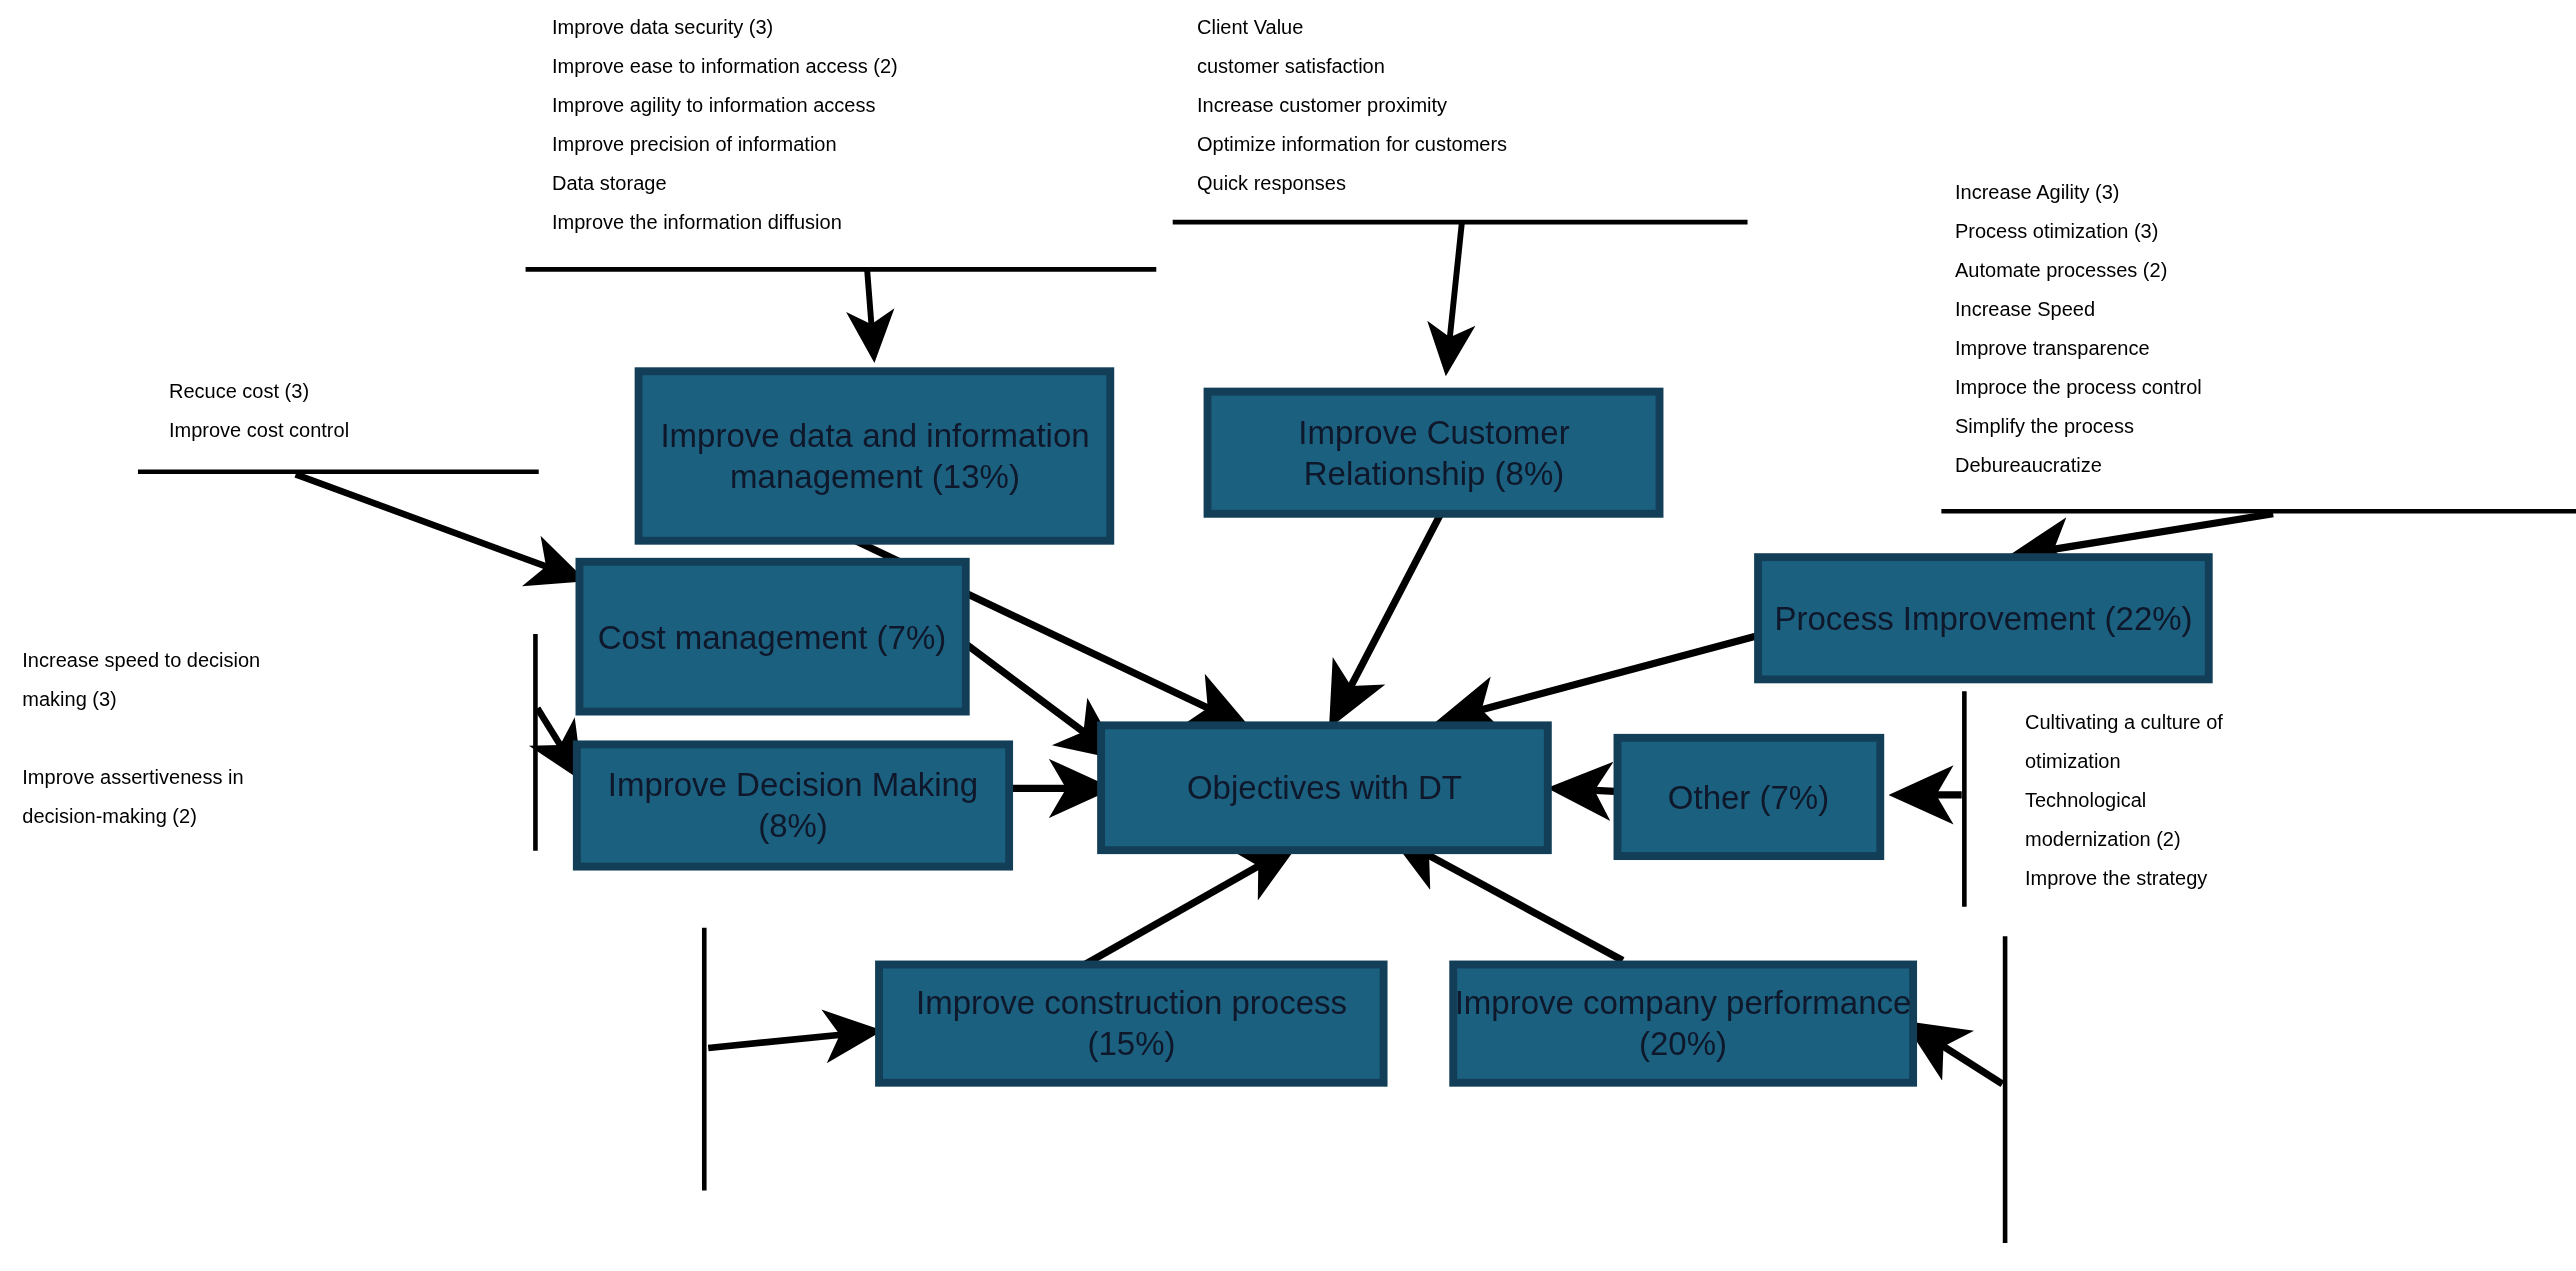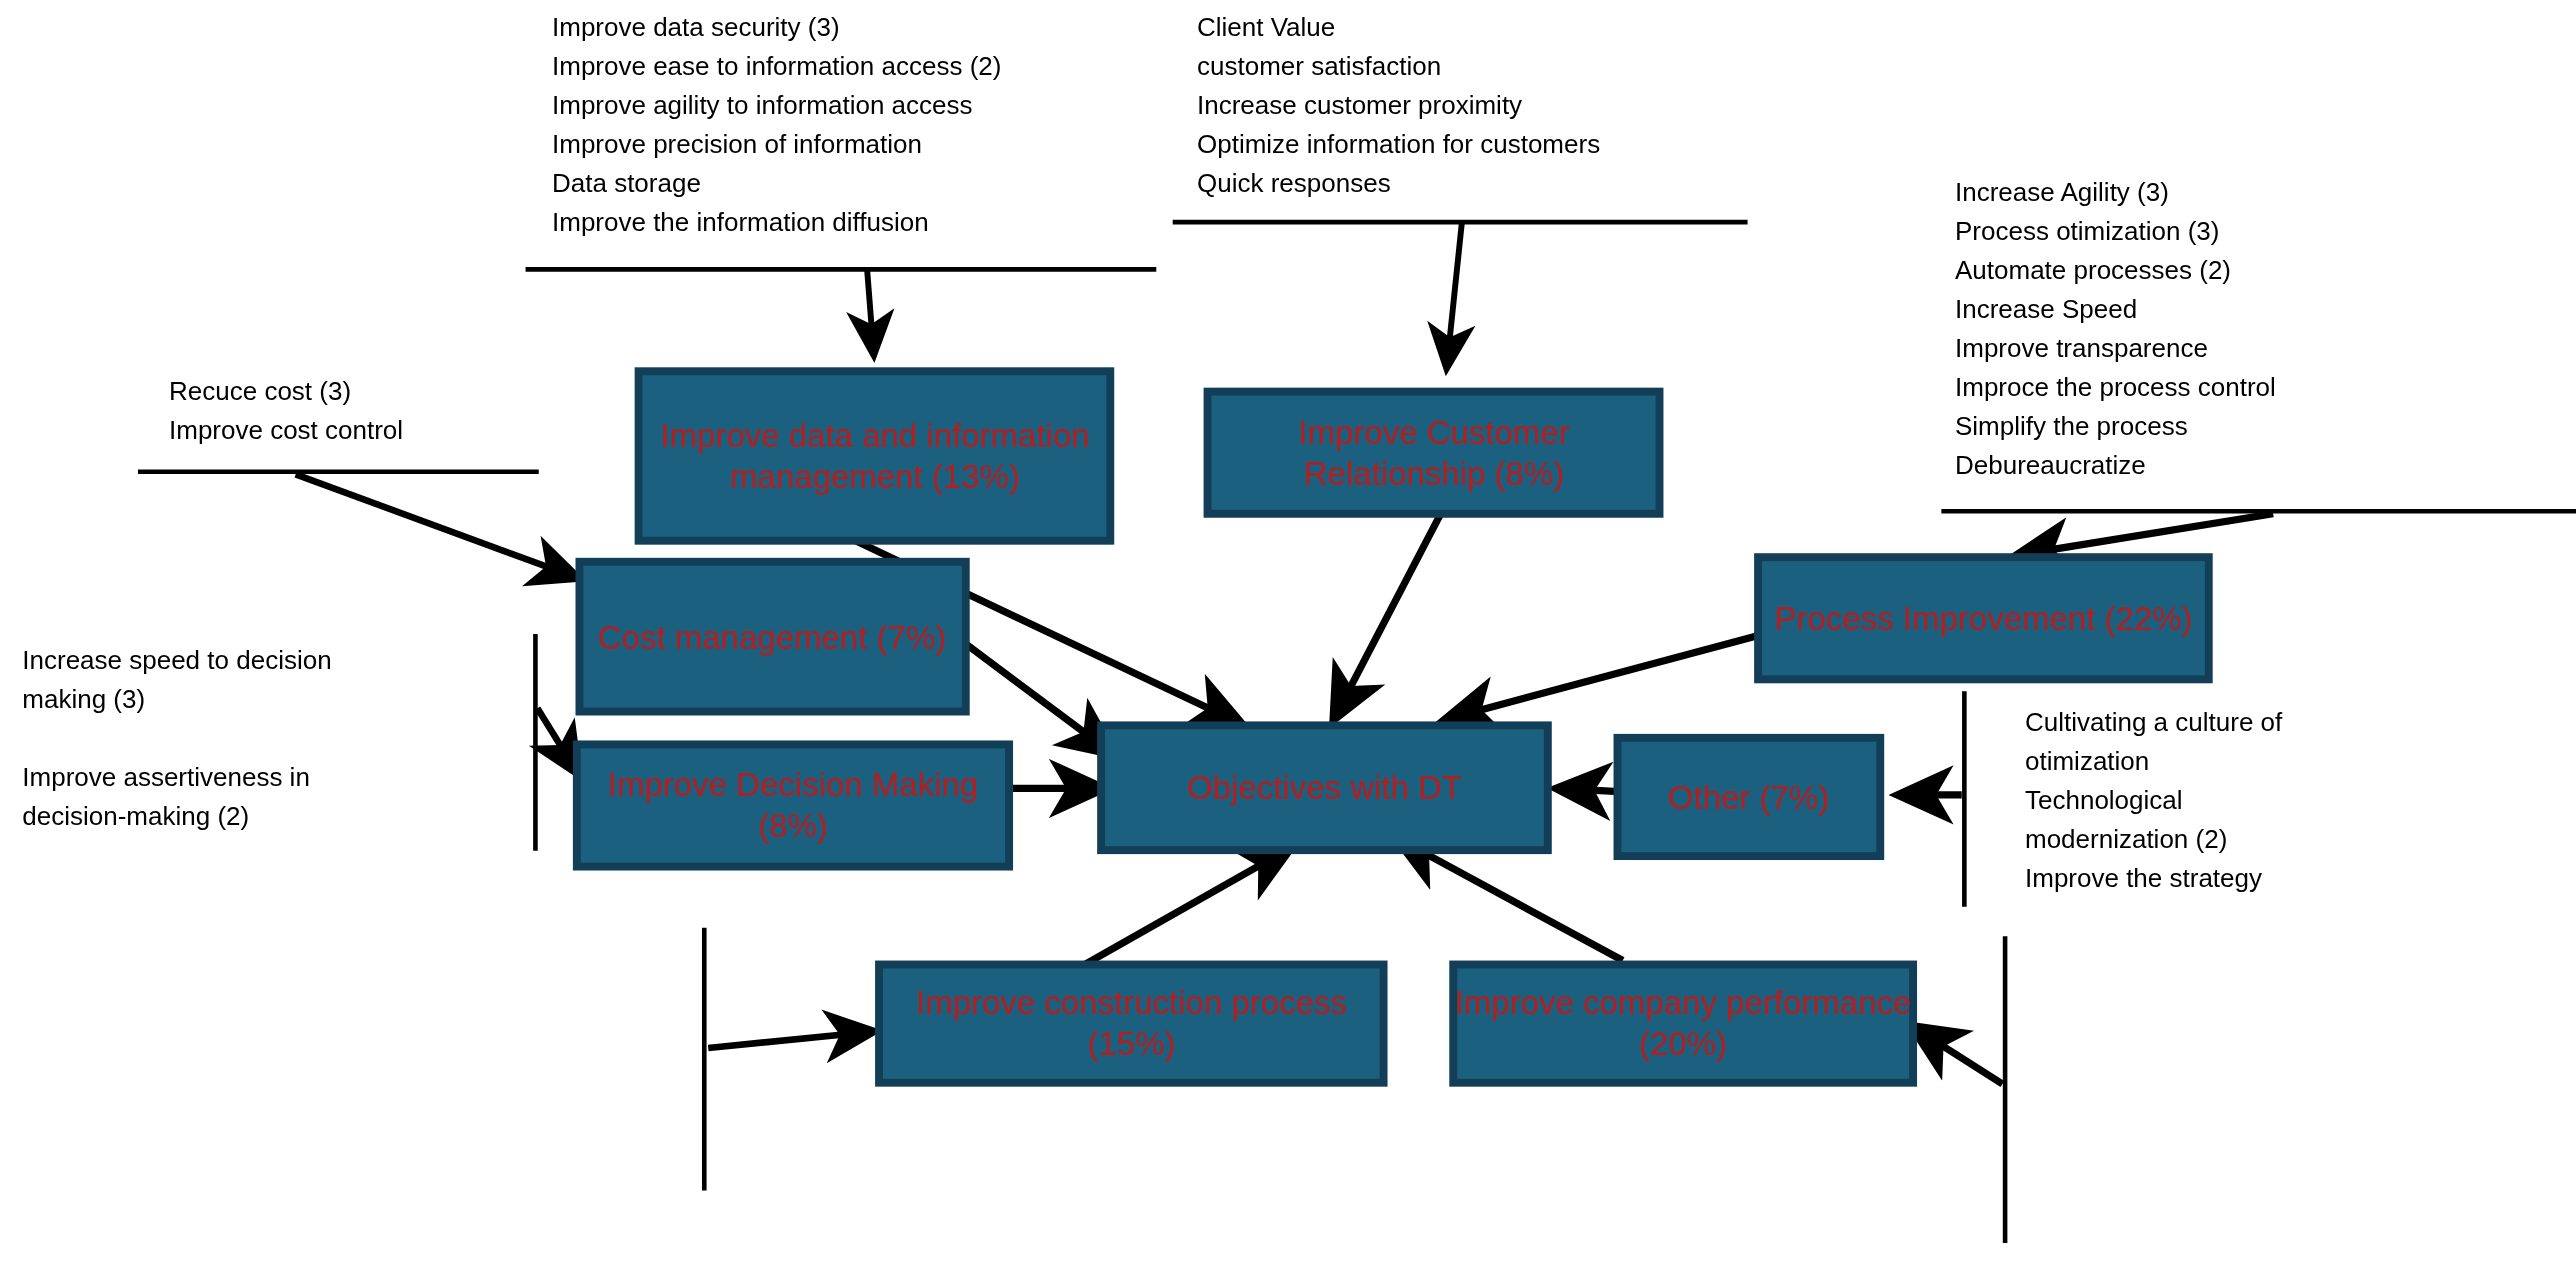--- a/index.html
+++ b/index.html
@@ -1,23 +1,23 @@
 <!DOCTYPE html>
 <html style="font-size:10.5px"><head>
 <meta charset="utf-8">
 <style>
   html,body{margin:0;padding:0;background:#ffffff;}
   body{width:2576px;height:1272px;font-family:"Liberation Sans",sans-serif;overflow:hidden;}
   #stage{position:relative;width:2576px;height:1272px;background:#fff;}
   svg.layer{position:absolute;left:0;top:0;width:2576px;height:1272px;}
-  .annot{position:absolute;color:#000;font-family:"Liberation Sans",sans-serif;font-size:26px;line-height:39px;white-space:pre;}
+  .annot{position:absolute;color:#000;font-family:"Liberation Sans",sans-serif;font-size:20px;line-height:39px;white-space:pre;}
   .annot div{white-space:nowrap;}
   .node-label{
     position:absolute;display:flex;align-items:center;justify-content:center;
-    text-align:center;color:#b91c1c;font-family:"Liberation Sans",sans-serif;
+    text-align:center;color:#0f172a;font-family:"Liberation Sans",sans-serif;
     font-size:33px;line-height:41px;pointer-events:none;
   }
   .node-label span{display:block;width:100%;}
 </style>
 </head>
 <body>
 
 <div id="stage">
 
   <svg class="layer" viewBox="0 0 3921 1936">

